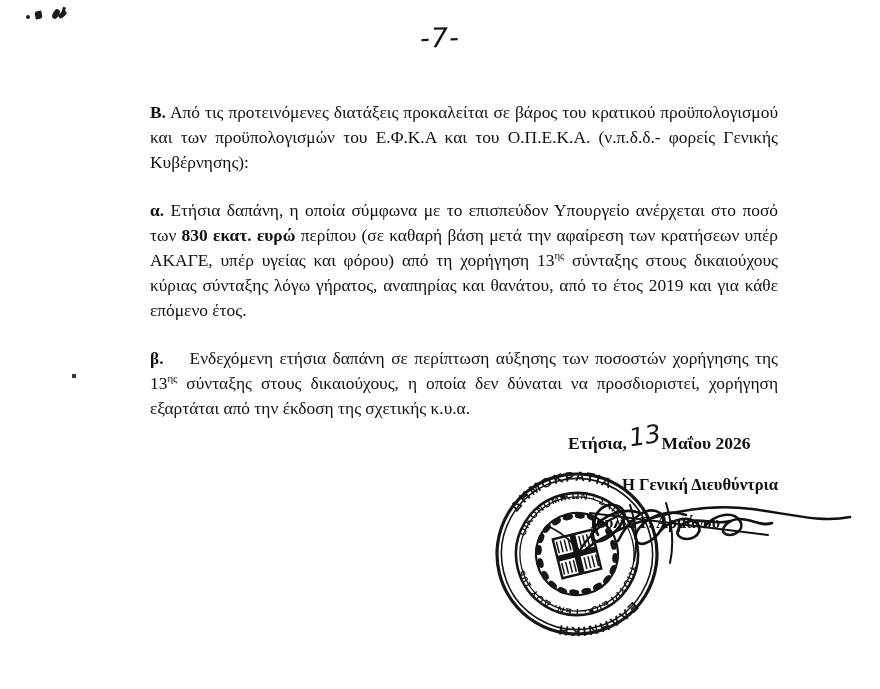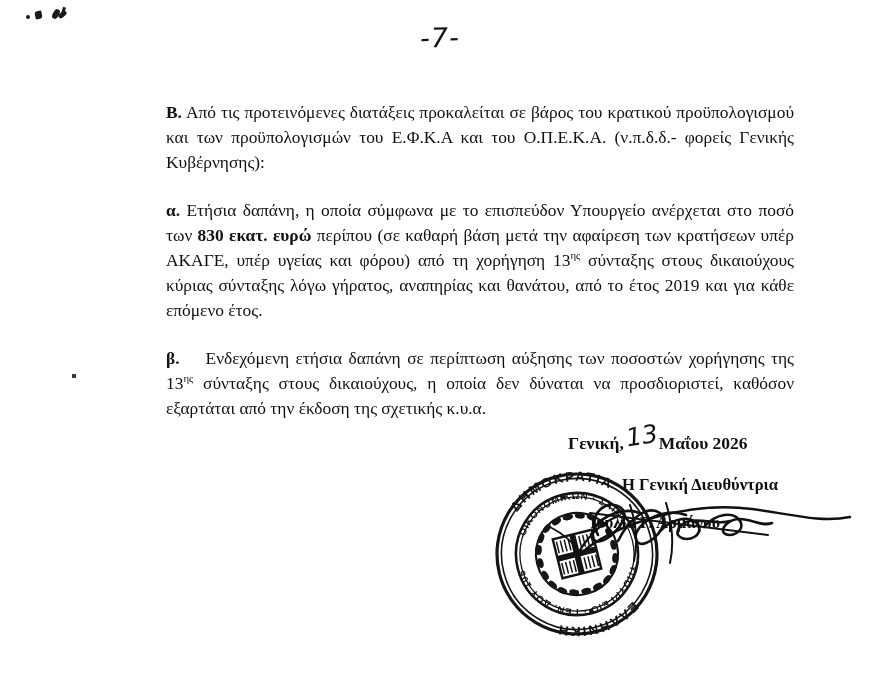--- a/index.html
+++ b/index.html
@@ -52,21 +52,21 @@
   }
   .page-number .pn-inner {
     display: inline-block;
     font-weight: 500;
     font-style: italic;
   }
 
   
   .body-block {
     position: absolute;
-    left: 166px;
+    left: 150px;
     top: 100px;
     width: 628px;
   }
   .para {
     font-size: 17.4px;
     line-height: 25.2px;
     text-align: justify;
     text-justify: inter-word;
     margin: 0 0 22px 0;
     color: #111111;
@@ -184,31 +184,31 @@
 
     <p class="para">
       <span class="lead">Β.</span><span> Από τις προτεινόμενες διατάξεις προκαλείται σε βάρος του  κρατικού προϋπολογισμού και των προϋπολογισμών του Ε.Φ.Κ.Α και του Ο.Π.Ε.Κ.Α. (ν.π.δ.δ.- φορείς Γενικής Κυβέρνησης):</span>
     </p>
 
     <p class="para">
       <span class="lead">α.</span><span> Ετήσια δαπάνη, η οποία σύμφωνα με το επισπεύδον Υπουργείο ανέρχεται στο ποσό των </span><b>830 εκατ. ευρώ</b><span> περίπου (σε καθαρή βάση μετά την αφαίρεση των κρατήσεων υπέρ ΑΚΑΓΕ, υπέρ υγείας και φόρου) από τη χορήγηση 13</span><sup>ης</sup><span> σύνταξης στους δικαιούχους κύριας σύνταξης λόγω γήρατος, αναπηρίας και θανάτου, από το έτος 2019 και για κάθε επόμενο έτος.</span>
     </p>
 
     <p class="para p-beta-sec">
-      <span class="lead">β.</span><span class="label-gap"></span><span>Ενδεχόμενη ετήσια δαπάνη σε περίπτωση αύξησης των ποσοστών χορήγησης της 13</span><sup>ης</sup><span> σύνταξης στους δικαιούχους, η οποία δεν δύναται να προσδιοριστεί, καθόσον εξαρτάται από την έκδοση της σχετικής κ.υ.α.</span>
+      <span class="lead">β.</span><span class="label-gap"></span><span>Ενδεχόμενη ετήσια δαπάνη σε περίπτωση αύξησης των ποσοστών χορήγησης της 13</span><sup>ης</sup><span> σύνταξης στους δικαιούχους, η οποία δεν δύναται να προσδιοριστεί, χορήγηση εξαρτάται από την έκδοση της σχετικής κ.υ.α.</span>
     </p>
 
   </div>
 
   <div class="speck"></div>
 
   <div class="sig-area">
 
     <div class="date-line">
-      <span>Γενική,</span><span class="hand-day">13</span><span>Μαΐου 2026</span>
+      <span>Ετήσια,</span><span class="hand-day">13</span><span>Μαΐου 2026</span>
     </div>
 
     <div class="seal">
       <svg width="178" height="178" viewBox="0 0 178 178" aria-hidden="true">
         <defs>
           <path id="arcOuterTop" d="M 16,89 A 73,73 0 0 1 162,89"></path>
           <path id="arcOuterBot" d="M 162,89 A 73,73 0 0 1 16,89"></path>
           <path id="arcInnerTop" d="M 34,89 A 55,55 0 0 1 144,89"></path>
           <path id="arcInnerBot" d="M 144,89 A 55,55 0 0 1 34,89"></path>
         </defs>

